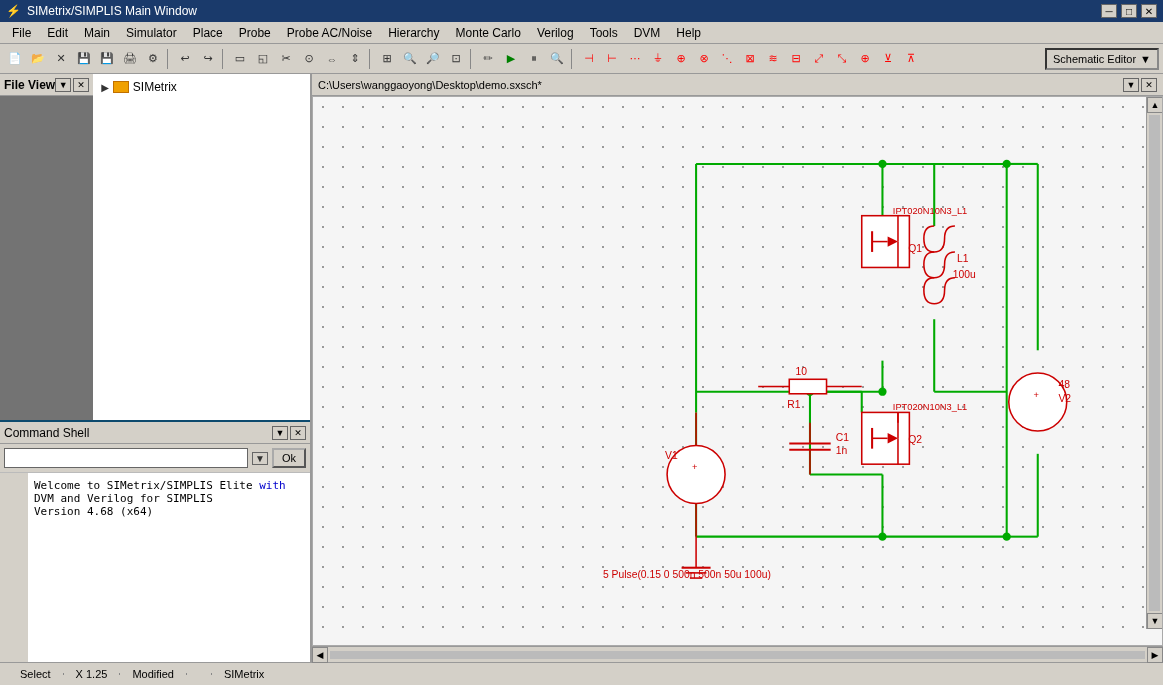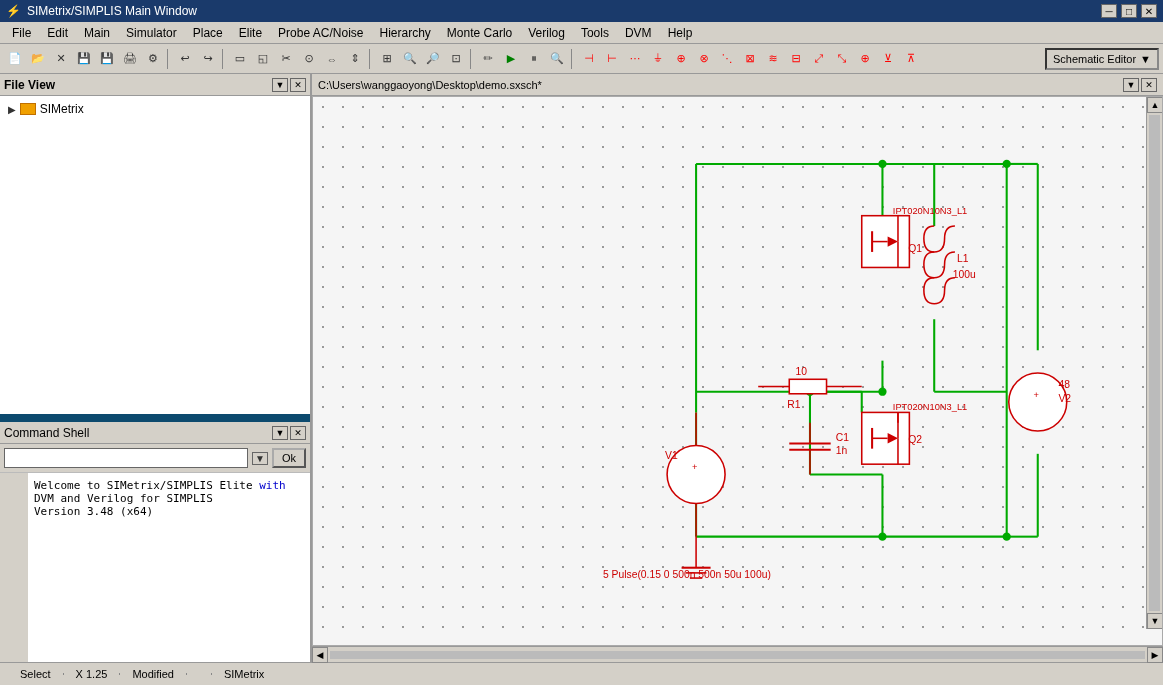--- a/index.html
+++ b/index.html
@@ -20,21 +20,21 @@
     .tb-btn { width: 22px; height: 22px; background: #d4d0c8; border: 1px solid transparent; display: flex; align-items: center; justify-content: center; cursor: pointer; font-size: 11px; color: #333; }
     .tb-sep { width: 4px; height: 20px; border-left: 1px solid #888; margin: 0 2px; }
     
     
     #main-layout { display: flex; height: calc(685px - 22px - 22px - 30px - 23px); }
     
     
     #left-panel { width: 312px; display: flex; flex-direction: column; border-right: 2px solid #999; }
     
     
-    #file-view { flex: 1; background: #737373; border-bottom: 8px solid #0c4a6e; overflow: hidden; display: flex; flex-direction: column; }
+    #file-view { flex: 1; background: #737373; border-bottom: 2px solid #0c4a6e; overflow: hidden; display: flex; flex-direction: row; }
     #file-view-header { background: #d4d0c8; height: 22px; display: flex; align-items: center; justify-content: space-between; padding: 0 4px; border-bottom: 1px solid #999; }
     #file-view-header-left { font-size: 12px; font-weight: bold; }
     #file-view-header-right { display: flex; gap: 2px; }
     .panel-btn { width: 16px; height: 14px; background: #d4d0c8; border: 1px solid #666; display: flex; align-items: center; justify-content: center; font-size: 9px; cursor: pointer; }
     #file-view-toolbar { padding: 4px; border-bottom: 1px solid #bbb; }
     .add-dir-btn { background: #d4d0c8; border: 2px outset #aaa; padding: 2px 8px; font-size: 11px; cursor: pointer; }
     #file-view-content { flex: 1; background: white; overflow: auto; padding: 4px; }
     .tree-item { display: flex; align-items: center; gap: 4px; padding: 2px 4px; cursor: pointer; }
     .folder-icon { width: 16px; height: 12px; background: #f0a000; border: 1px solid #c07000; display: inline-block; position: relative; }
     .expand-arrow { font-size: 10px; color: #333; }
@@ -97,21 +97,21 @@
     <div class="title-btn">✕</div>
   </div>
 </div>
 
 <div id="menubar">
   <span class="menu-item">File</span>
   <span class="menu-item">Edit</span>
   <span class="menu-item">Main</span>
   <span class="menu-item">Simulator</span>
   <span class="menu-item">Place</span>
-  <span class="menu-item">Elite</span>
+  <span class="menu-item">Probe</span>
   <span class="menu-item">Probe AC/Noise</span>
   <span class="menu-item">Hierarchy</span>
   <span class="menu-item">Monte Carlo</span>
   <span class="menu-item">Verilog</span>
   <span class="menu-item">Tools</span>
   <span class="menu-item">DVM</span>
   <span class="menu-item">Help</span>
 </div>
 
 <div id="toolbar">
@@ -195,21 +195,21 @@
         </div>
       </div>
       <div id="cmd-shell-input-row">
         <input type="text" id="cmd-shell-input" style="">
         <span style="font-size:10px;color:#333;cursor:pointer;border:1px solid #666;padding:0 2px;">▼</span>
         <button class="cmd-ok-btn">Ok</button>
       </div>
       <div id="cmd-shell-output">
         <div>Welcome to SIMetrix/SIMPLIS Elite <span class="cmd-blue">with</span></div>
         <div>DVM and Verilog for SIMPLIS</div>
-        <div>Version 3.48 (x64)</div>
+        <div>Version 4.68 (x64)</div>
       </div>
     </div>
   </div>
 
   <div id="schematic-area">
     <div id="schematic-titlebar">
       <span id="schematic-path">C:\Users\wanggaoyong\Desktop\demo.sxsch*</span>
       <div id="schematic-controls">
         <div class="panel-btn">▼</div>
         <div class="panel-btn">✕</div>

